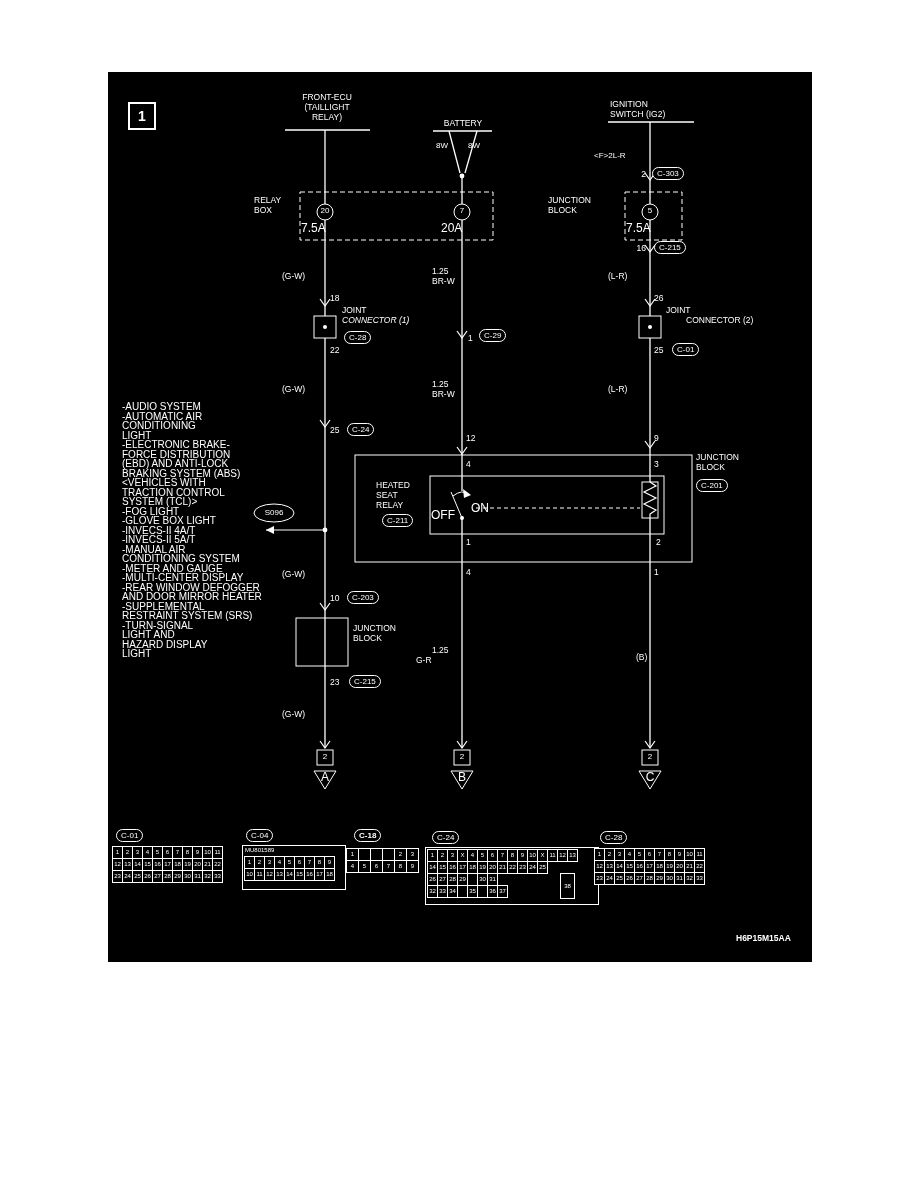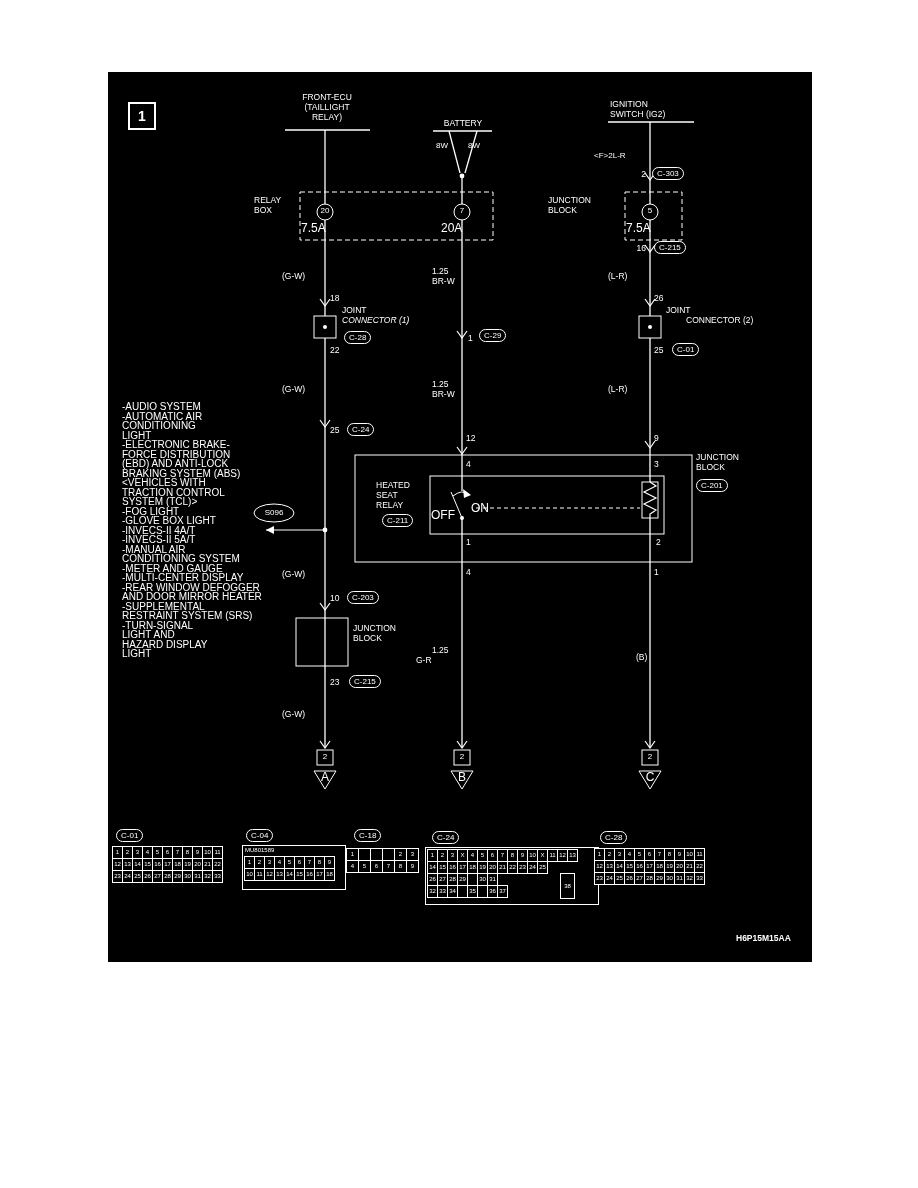--- a/index.html
+++ b/index.html
@@ -286,21 +286,21 @@
           <span class="pin-cell">12</span>
           <span class="pin-cell">13</span>
           <span class="pin-cell">14</span>
           <span class="pin-cell">15</span>
           <span class="pin-cell">16</span>
           <span class="pin-cell">17</span>
           <span class="pin-cell">18</span>
         </div>
       </div>
 
-    <div class="lz" style="left:246px;top:757px;">C-18</div>
+    <div class="lz" style="left:246px;top:757px;font-weight:bold;">C-18</div>
     <div class="pin-grid c18g" style="left:238px;top:776px;">
         <div class="pin-row">
           <span class="pin-cell">1</span>
           <span class="pin-cell blank"></span>
           <span class="pin-cell blank"></span>
           <span class="pin-cell blank"></span>
           <span class="pin-cell">2</span>
           <span class="pin-cell">3</span>
         </div>
         <div class="pin-row">

